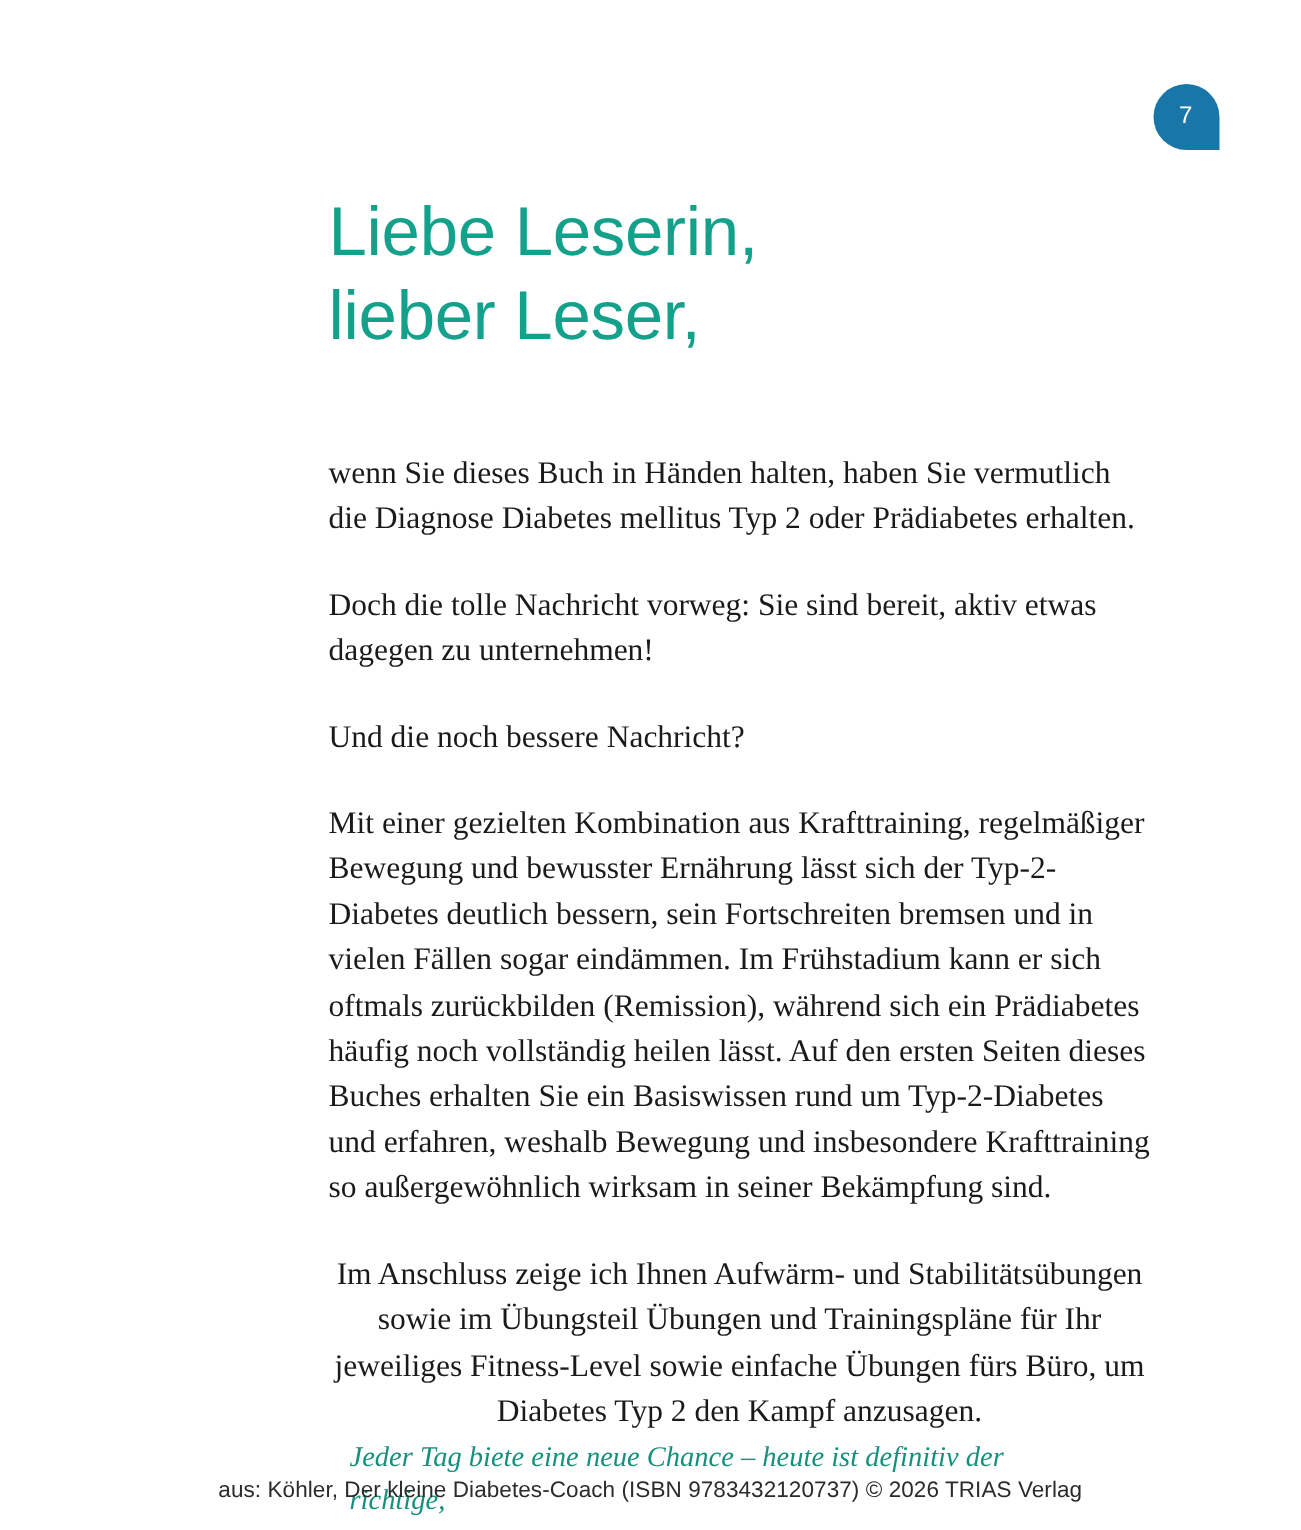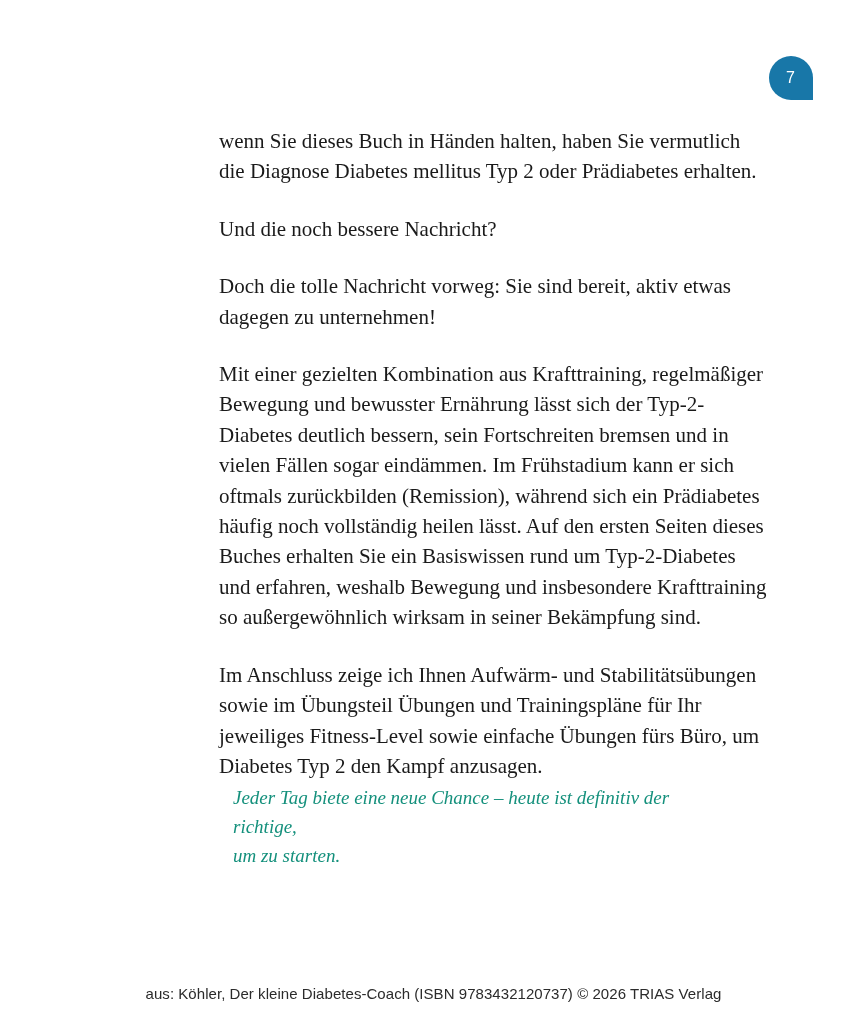--- a/index.html
+++ b/index.html
@@ -69,21 +69,21 @@
     color: #1a1a1a;
     font-size: 21px;
     line-height: 30.4px;
     text-align: left;
   }
   .para {
     margin: 0 0 27px 0;
     white-space: pre-line;
     hyphens: none;
   }
-  .para:last-child { margin-bottom: 0; }
+  .para:last-child { margin-bottom: 0; text-align: center; }
 
   
   .quote {
     color: #14907c;
     font-style: italic;
     font-size: 19px;
     line-height: 29px;
     margin: 2px 0 28px 14px;
     width: 500px;
     white-space: pre-line;
@@ -107,25 +107,27 @@
 <body>
 
 <div class="page">
 
   <div class="page-badge">
     <span class="page-badge-number">7</span>
   </div>
 
   <div class="content">
 
+    <h1 class="headline">Liebe Leserin,
+lieber Leser,</h1>
 
     <div class="body-block">
       <p class="para">wenn Sie dieses Buch in Händen halten, haben Sie vermutlich die Diagnose Diabetes mellitus Typ 2 oder Prädiabetes erhalten.</p>
+      <p class="para">Doch die tolle Nachricht vorweg: Sie sind bereit, aktiv etwas dagegen zu unternehmen!</p>
       <p class="para">Und die noch bessere Nachricht?</p>
-      <p class="para">Doch die tolle Nachricht vorweg: Sie sind bereit, aktiv etwas dagegen zu unternehmen!</p>
       <p class="para">Mit einer gezielten Kombination aus Krafttraining, regelmäßiger Bewegung und bewusster Ernährung lässt sich der Typ-2-Diabetes deutlich bessern, sein Fortschreiten bremsen und in vielen Fällen sogar eindämmen. Im Frühstadium kann er sich oftmals zurückbilden (Remission), während sich ein Prädiabetes häufig noch vollständig heilen lässt. Auf den ersten Seiten dieses Buches erhalten Sie ein Basiswissen rund um Typ-2-Diabetes und erfahren, weshalb Bewegung und insbesondere Krafttraining so außergewöhnlich wirksam in seiner Bekämpfung sind.</p>
       <p class="para">Im Anschluss zeige ich Ihnen Aufwärm- und Stabilitätsübungen sowie im Übungsteil Übungen und Trainingspläne für Ihr jeweiliges Fitness-Level sowie einfache Übungen fürs Büro, um Diabetes Typ 2 den Kampf anzusagen.</p>
     </div>
 
     <p class="quote">Jeder Tag biete eine neue Chance – heute ist definitiv der richtige,
 um zu starten.</p>
 
   </div>
 
   <div class="footer">aus: Köhler, Der kleine Diabetes-Coach (ISBN 9783432120737) © 2026 TRIAS Verlag</div>

